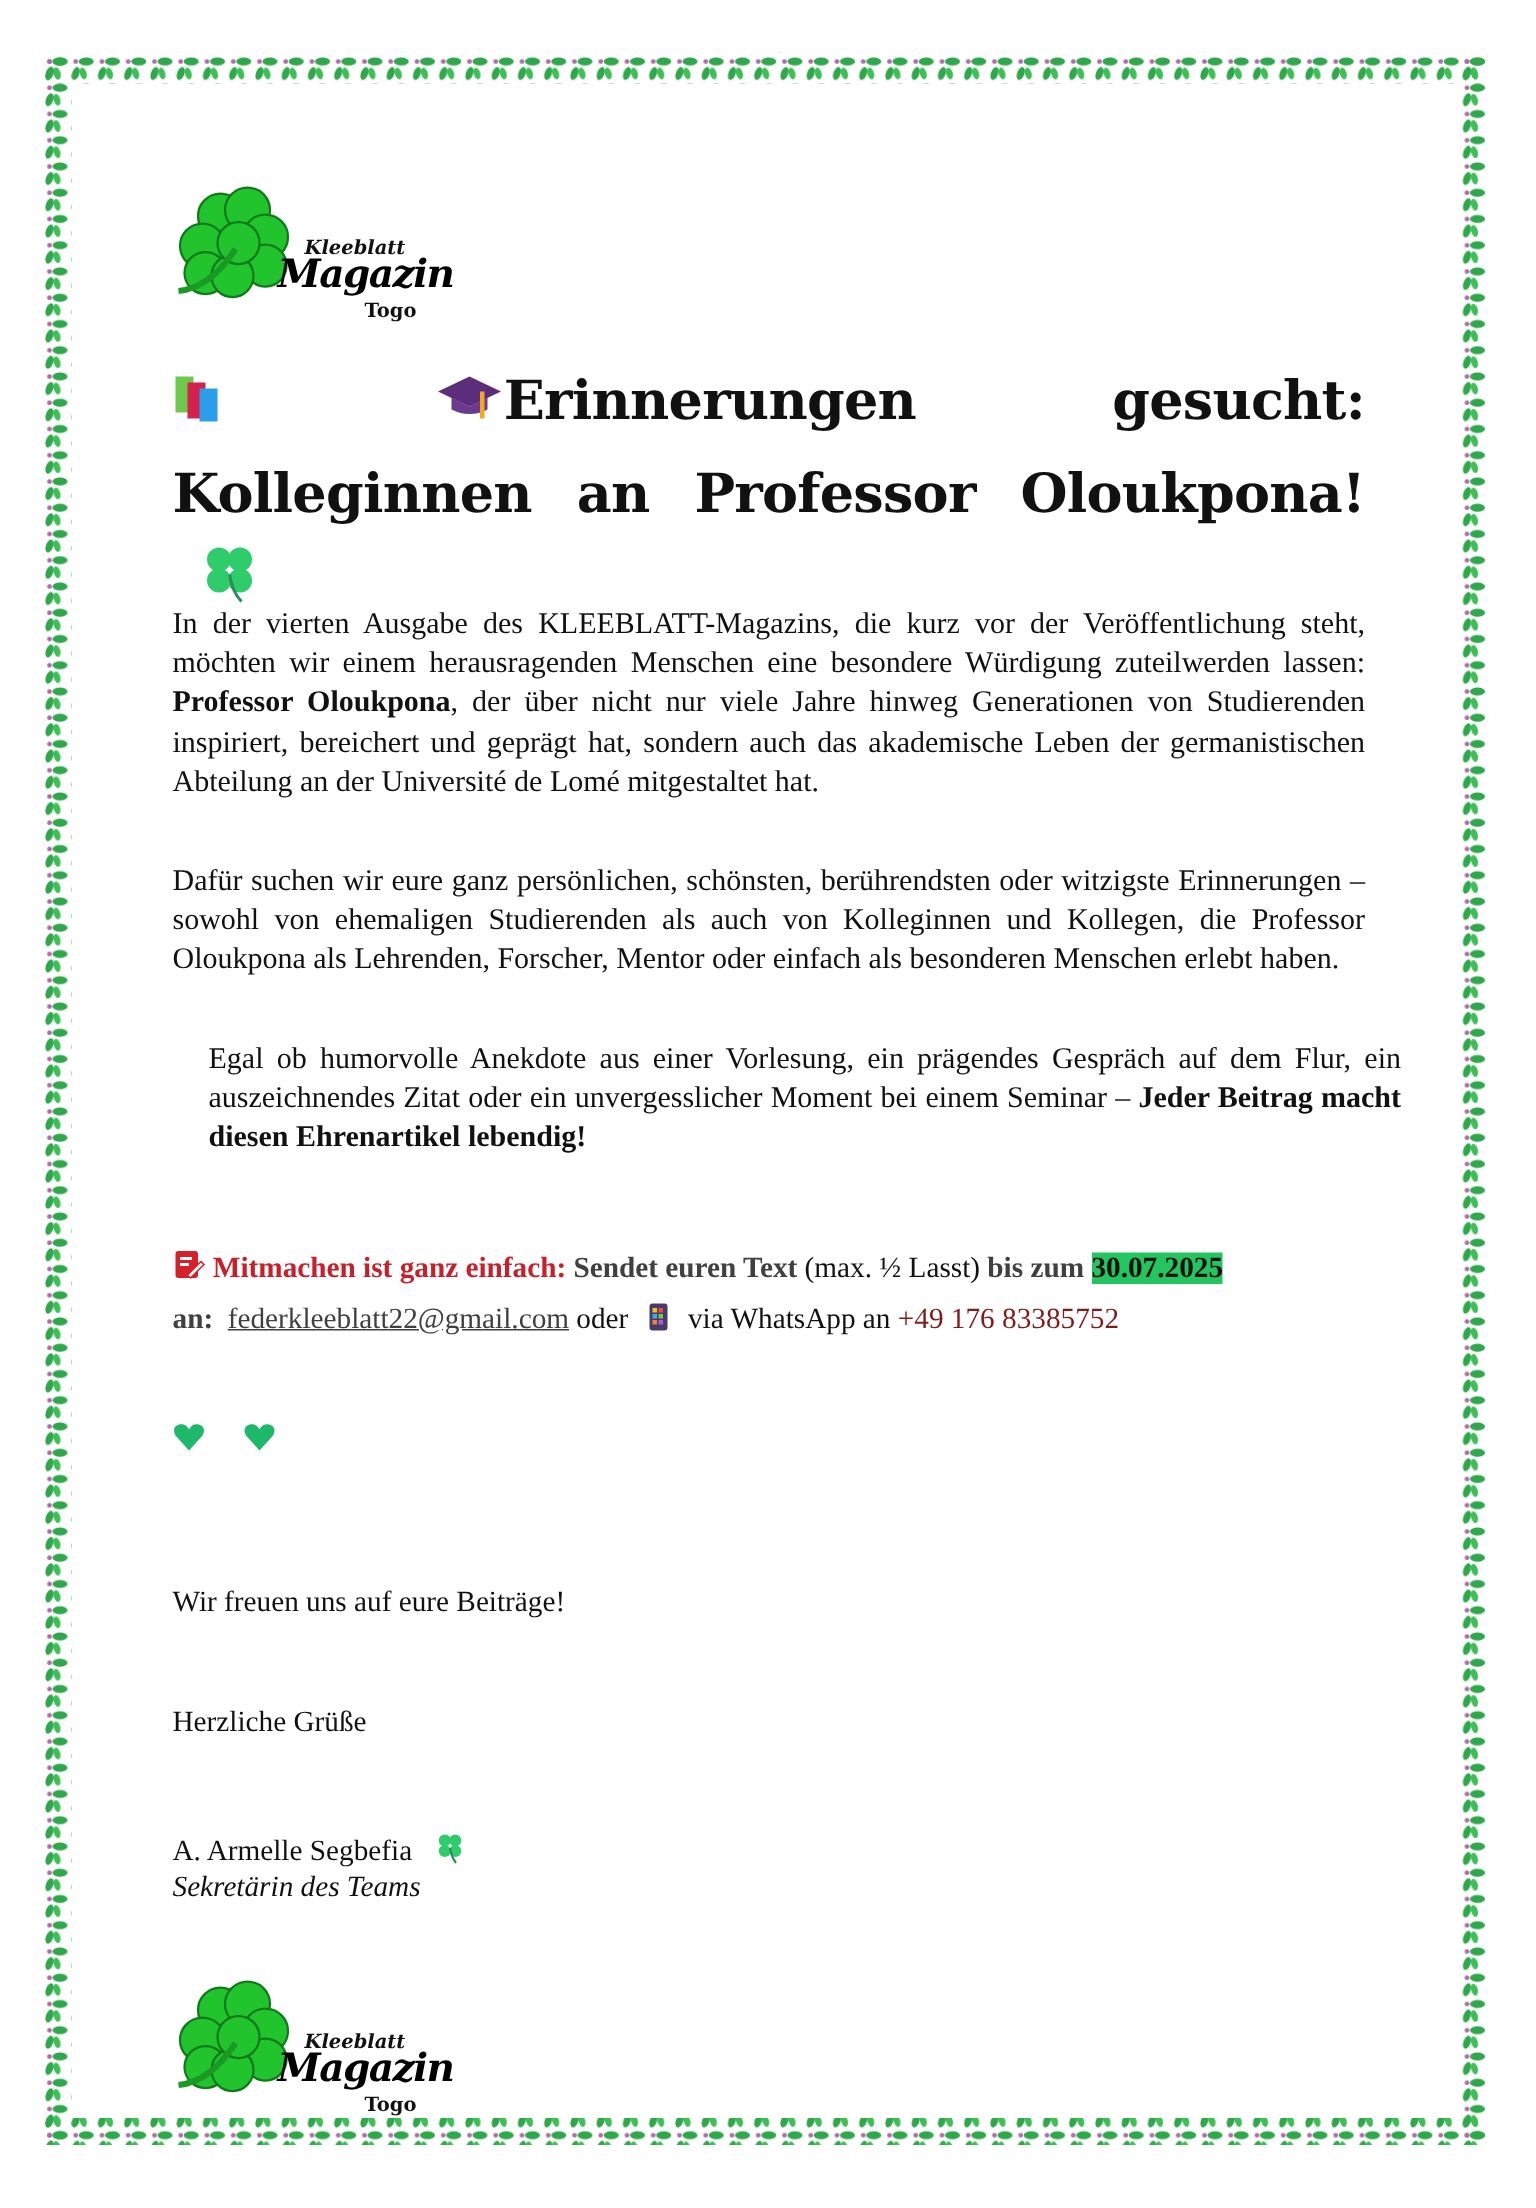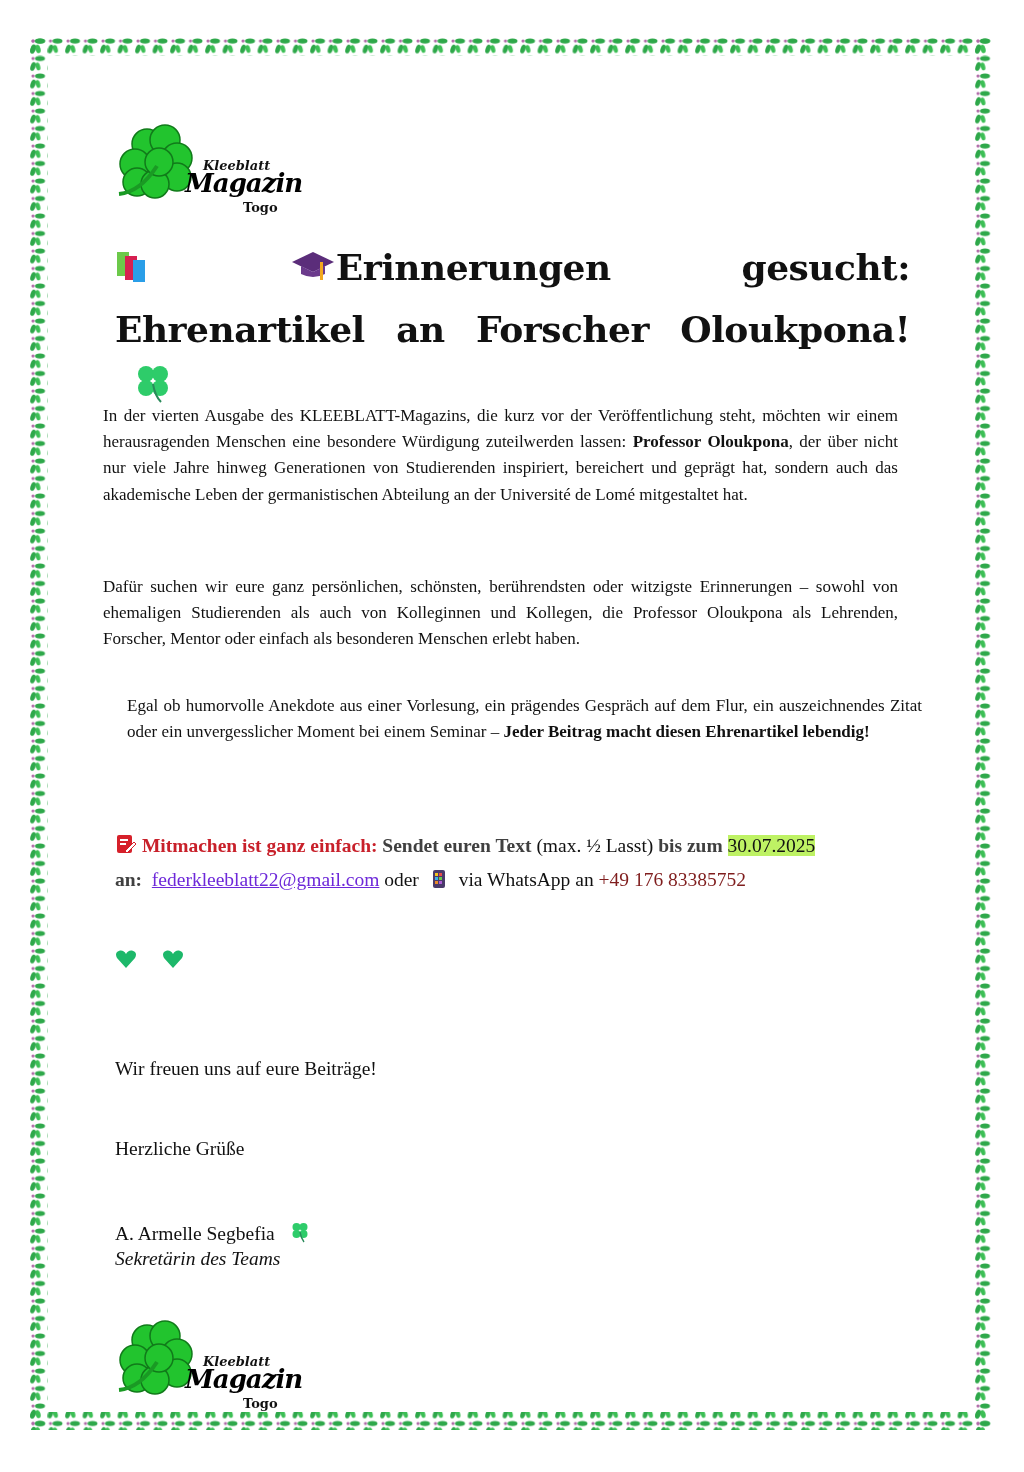--- a/index.html
+++ b/index.html
@@ -8,29 +8,29 @@
   .border { position: absolute; left: 30px; top: 38px; width: 962px; height: 1392px; pointer-events: none; }
   .logo { position: absolute; left: 115px; width: 180px; height: 95px; }
   .logo.top { top: 122px; }
   .logo.bottom { top: 1318px; }
   .logo .t1 { position: absolute; left: 88px; top: 36px; font-family: "DejaVu Serif", serif; font-style: italic; font-weight: bold; font-size: 13px; color: #111; }
   .logo .t2 { position: absolute; left: 70px; top: 46px; font-family: "DejaVu Serif", serif; font-style: italic; font-weight: bold; font-size: 26px; color: #000000; letter-spacing: -1px; }
   .logo .t3 { position: absolute; left: 128px; top: 78px; font-family: "DejaVu Serif", serif; font-weight: bold; font-size: 13px; color: #111; }
   h1 { position: absolute; left: 115px; top: 238px; width: 795px; margin: 0;
        font-family: "DejaVu Serif", serif; font-weight: bold; font-size: 36px; line-height: 58px; text-align: justify; letter-spacing: -0.5px; }
   h1 .ico { display: inline-block; vertical-align: -4px; }
-  .body-text { position: absolute; left: 103px; width: 795px; font-family: "Liberation Serif", serif; font-size: 17px; line-height: 26.2px; text-align: justify; margin: 0; }
+  .body-text { position: absolute; left: 115px; width: 795px; font-family: "Liberation Serif", serif; font-size: 20px; line-height: 26.2px; text-align: justify; margin: 0; }
   .p1 { top: 403px; }
   .p2 { top: 574px; }
   .p3 { top: 693px; margin-left: 24px; }
   .cta { position: absolute; left: 115px; top: 830px; width: 795px; font-family: "Liberation Serif", serif; font-size: 19.5px; line-height: 31px; }
   .red { color: #c8202a; font-weight: bold; }
   .green { color: #404040; font-weight: bold; }
-  .hl { background: #bef264; font-weight: normal; color: #111; }
-  .link { color: #6d28d9; text-decoration: underline; }
+  .hl { background: #22c55e; font-weight: bold; color: #111; }
+  .link { color: #404040; text-decoration: underline; }
   .phone { color: #7f1d1d; }
   .closing { position: absolute; left: 115px; top: 944px; width: 795px; font-family: "Liberation Serif", serif; font-weight: bold; font-size: 19.2px; line-height: 31px; text-align: justify; }
   .line { position: absolute; left: 115px; font-family: "Liberation Serif", serif; font-size: 19.5px; }
   .thanks { top: 1058px; }
   .greet { top: 1138px; }
   .sig { top: 1221px; }
   .role { top: 1248px; font-style: italic; }
   .emo { display: inline-block; vertical-align: -3px; }
 </style>
 </head>
@@ -80,21 +80,21 @@
         <rect x="10" y="6" width="12" height="24" fill="#d62050"></rect>
         <rect x="18" y="10" width="12" height="22" fill="#2a9ee8"></rect>
       </svg>
   </span>
   <span class="ico">
     <svg width="46" height="36" viewBox="0 0 46 36">
         <polygon points="23,4 44,14 23,24 2,14" fill="#5b2d7a"></polygon>
         <path d="M11 18 L11 26 Q23 32 35 26 L35 18 L23 24 Z" fill="#6b3a8c"></path>
         <rect x="30" y="14" width="3" height="18" fill="#f2a81e"></rect>
       </svg>
-  </span><span>Erinnerungen gesucht: Ehrenartikel an Forscher Oloukpona!</span>
+  </span><span>Erinnerungen gesucht: Kolleginnen an Professor Oloukpona!</span>
   <span class="ico" style="margin-left:18px">
     <svg width="40" height="42" viewBox="0 0 40 42">
         <g fill="#2ecc6a">
           <circle cx="13" cy="12" r="8"></circle>
           <circle cx="27" cy="12" r="8"></circle>
           <circle cx="13" cy="26" r="8"></circle>
           <circle cx="27" cy="26" r="8"></circle>
         </g>
         <path d="M20 22 Q22 34 28 40" stroke="#2a8a5a" stroke-width="2" fill="none"></path>
       </svg>

